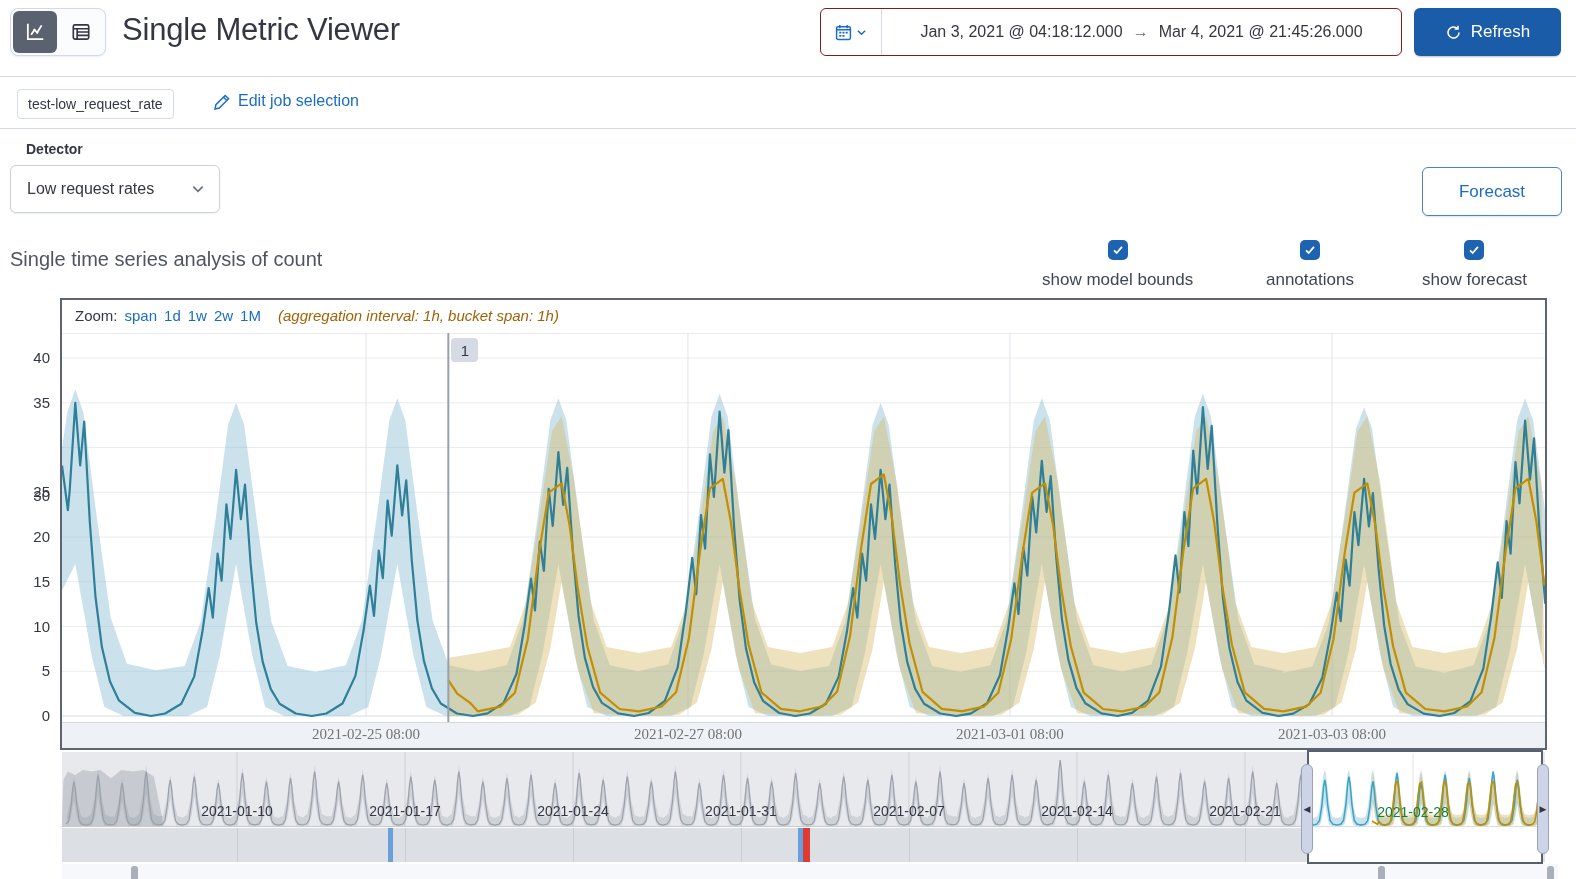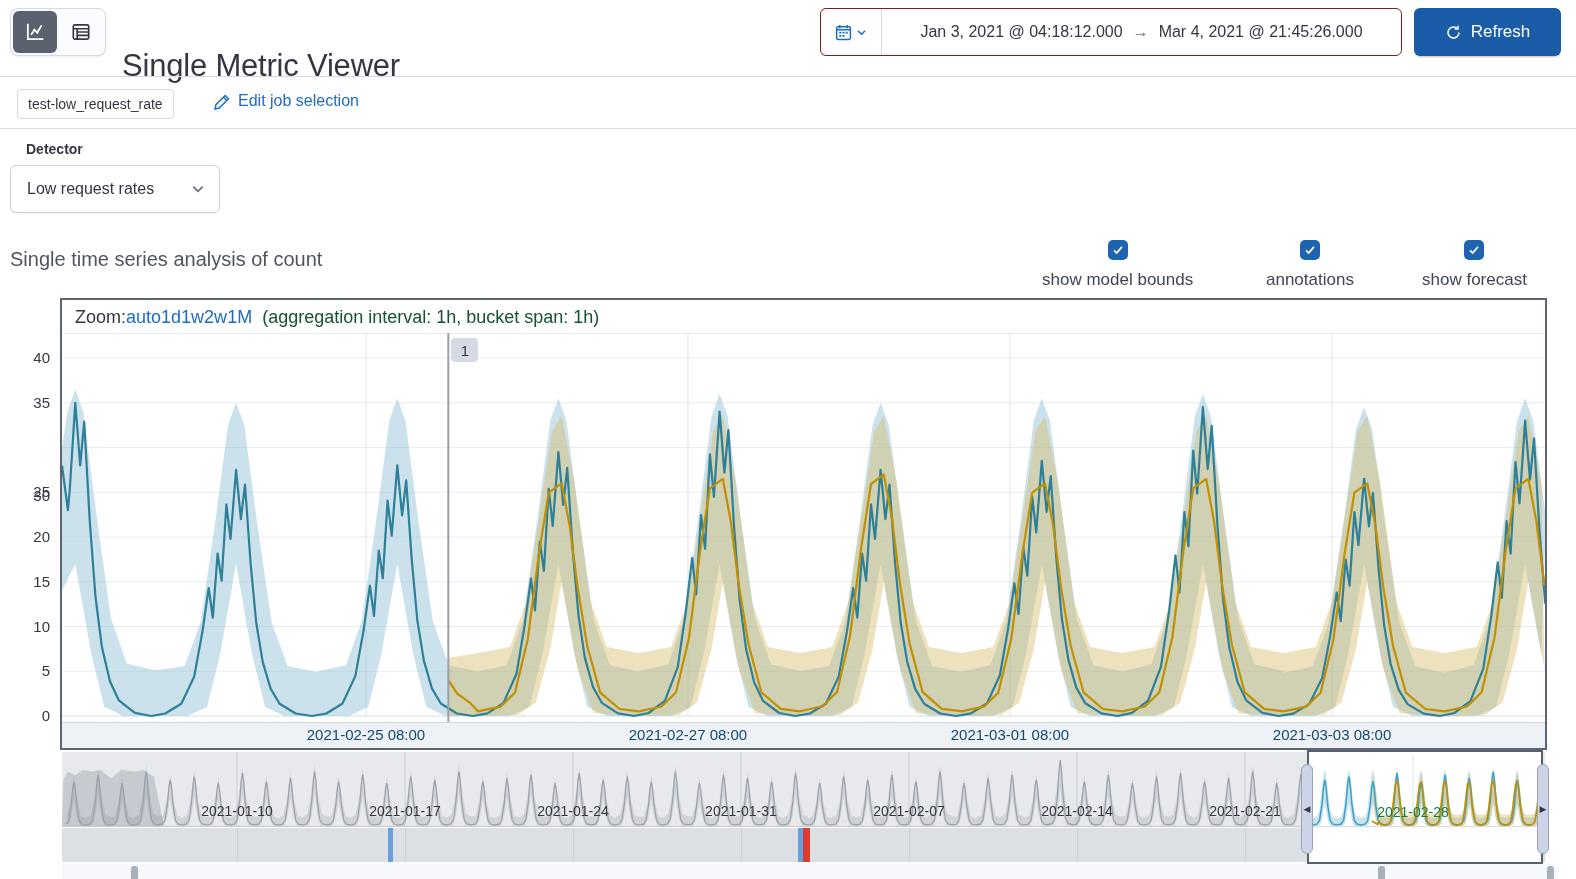--- a/index.html
+++ b/index.html
@@ -1,20 +1,20 @@
 <!DOCTYPE html>
 <html><head>
 <meta charset="utf-8">
 <style>
   html,body{margin:0;padding:0;background:#fff;}
   .screen{position:relative;width:1576px;height:879px;overflow:hidden;background:#fff;
           font-family:"Liberation Sans",sans-serif;color:#343741;}
   .abs{position:absolute;}
   .hr{position:absolute;left:0;width:1576px;height:1px;background:#d3dae6;}
-  .title{font-size:31px;font-weight:500;color:#343741;letter-spacing:-.2px;margin-top:36px;}
+  .title{font-size:31px;font-weight:500;color:#343741;letter-spacing:-.2px;}
   .toggle-wrap{display:flex;align-items:center;gap:2px;border:1px solid #d3dae6;border-radius:8px;
                background:#fbfcfd;padding:2px;box-shadow:0 1px 2px rgba(152,162,179,.2);}
   .toggle-btn{width:44px;height:42px;border-radius:6px;display:flex;align-items:center;justify-content:center;cursor:pointer;}
   .toggle-btn.sel{background:#5a6270;}
   .datebar{display:flex;align-items:stretch;border:1px solid #7f1d1d;border-radius:6px;background:#fff;height:48px;box-sizing:border-box;}
   .datebar .cal{width:60px;display:flex;align-items:center;justify-content:center;gap:4px;border-right:1px solid #d3dae6;cursor:pointer;}
   .datebar .dates{flex:1;display:flex;align-items:center;justify-content:center;gap:10px;font-size:16px;color:#343741;}
   .btn-fill{display:flex;align-items:center;justify-content:center;gap:9px;background:#1b5ca9;color:#fff;
             border-radius:6px;font-size:17px;font-weight:500;cursor:pointer;box-shadow:0 2px 2px -1px rgba(0,0,0,.25);}
   .btn-outline{display:flex;align-items:center;justify-content:center;border:1px solid #4d82c2;color:#1c6cc4;
@@ -24,26 +24,26 @@
   .link{color:#1c6cc4;font-size:16px;cursor:pointer;}
   .label-sm{font-size:14px;font-weight:700;color:#343741;}
   .select{display:flex;align-items:center;justify-content:space-between;background:#fff;border:1px solid #cbd2dd;
           border-radius:6px;padding:0 14px 0 16px;font-size:16px;color:#343741;cursor:pointer;
           box-shadow:0 1px 2px rgba(152,162,179,.15);}
   .sec-title{font-size:20px;font-weight:400;color:#4f5560;}
   .cbrow{display:flex;align-items:center;gap:10px;flex-direction:column;}
   .cbx{width:20px;height:20px;border-radius:5px;background:#1e63b0;display:flex;align-items:center;justify-content:center;flex:0 0 20px;cursor:pointer;}
   .cbl{font-size:17px;color:#3f4653;}
   .chart-box{position:absolute;left:60px;top:298px;width:1487px;height:452px;border:2px solid #5d6472;box-sizing:border-box;background:#fff;}
-  .zoomrow{position:absolute;left:75px;top:307px;display:flex;font-size:18px;align-items:center;}
+  .zoomrow{position:absolute;left:75px;top:307px;display:flex;gap:7px;font-size:15px;align-items:center;}
   .zoomrow .zl{color:#1c6cc4;cursor:pointer;}
-  .agg{color:#14532d;margin-left:10px;}
+  .agg{color:#a16207;margin-left:10px;font-style:italic;}
   .ytick{position:absolute;left:6px;width:44px;text-align:right;font-size:15px;color:#343741;}
   .xstrip{position:absolute;left:62px;top:722px;width:1483px;height:26px;background:#eef1f6;border-top:1px solid #d5d8dd;box-sizing:border-box;}
-  .xtick{position:absolute;top:726px;width:160px;text-align:center;font-size:15px;color:#0c4a6e;}
+  .xtick{position:absolute;top:726px;width:160px;text-align:center;font-size:15px;color:#737373;font-family:Liberation Serif, serif;}
   .ann-badge{position:absolute;width:27px;height:24px;background:#d6dae5;border-radius:4px;display:flex;
              align-items:center;justify-content:center;font-size:15px;color:#343741;}
   .navlbl{position:absolute;top:803px;width:130px;text-align:center;font-size:14px;color:#343741;}
   .swim{position:absolute;left:62px;top:828px;width:1483px;height:34px;background:#dcdfe4;}
   .swim .sep{position:absolute;top:0;width:1px;height:34px;background:#c9ccd2;}
   .swim .cell{position:absolute;top:0;height:34px;}
   .annlane{position:absolute;left:62px;top:864px;width:1496px;height:15px;background:#f6f8fb;}
   .pill{position:absolute;top:2px;width:7px;height:18px;border-radius:3px;background:#aab0b9;}
   .brush{position:absolute;left:1307px;top:750px;width:236px;height:114px;background:#fff;border:2px solid #585f6d;box-sizing:border-box;}
   .brush-lbl{position:absolute;left:44px;top:52px;width:120px;text-align:center;font-size:14px;color:#15803d;}
@@ -125,20 +125,21 @@
 
   <div class="abs label-sm" style="left:10px;top:141px;margin-left:16px;">Detector</div>
   <div class="abs select" style="left:10px;top:165px;width:210px;height:48px;box-sizing:border-box;">
     <span>Low request rates</span>
     <span>
       <svg width="14" height="14" viewBox="0 0 12 12" fill="none" stroke="#69707d" stroke-width="1.5">
           <path d="M2 4l4 4 4-4"></path>
         </svg>
     </span>
   </div>
+  <div class="abs btn-outline" style="left:1422px;top:167px;width:138px;height:47px;">Forecast</div>
 
   <div class="abs sec-title" style="left:10px;top:248px;">Single time series analysis of count</div>
 
   <div class="abs cbrow" style="left:1042px;top:240px;">
     <div class="cbx">
       <span>
           <svg width="14" height="14" viewBox="0 0 16 16">
             <path d="M3.5 8.5l3 3 6-7" stroke="#fff" stroke-width="2" fill="none"></path>
           </svg>
         </span>
@@ -163,21 +164,21 @@
           </svg>
         </span>
     </div>
     <span class="cbl">show forecast</span>
   </div>
 
   <div class="chart-box"></div>
 
   <div class="zoomrow">
     <span>Zoom:</span>
-    <span class="zl">auto</span>
+    <span class="zl">span</span>
     <span class="zl">1d</span>
     <span class="zl">1w</span>
     <span class="zl">2w</span>
     <span class="zl">1M</span>
     <span class="agg">(aggregation interval: 1h, bucket span: 1h)</span>
   </div>
 
   <svg id="focus-svg" class="abs" style="left:62px;top:333px;" width="1483" height="389">
       <line x1="0" y1="383" x2="1483" y2="383" stroke="#d7dade" stroke-width="1"></line>
       <line x1="0" y1="338.25" x2="1483" y2="338.25" stroke="#e9ecf1" stroke-width="1"></line>

